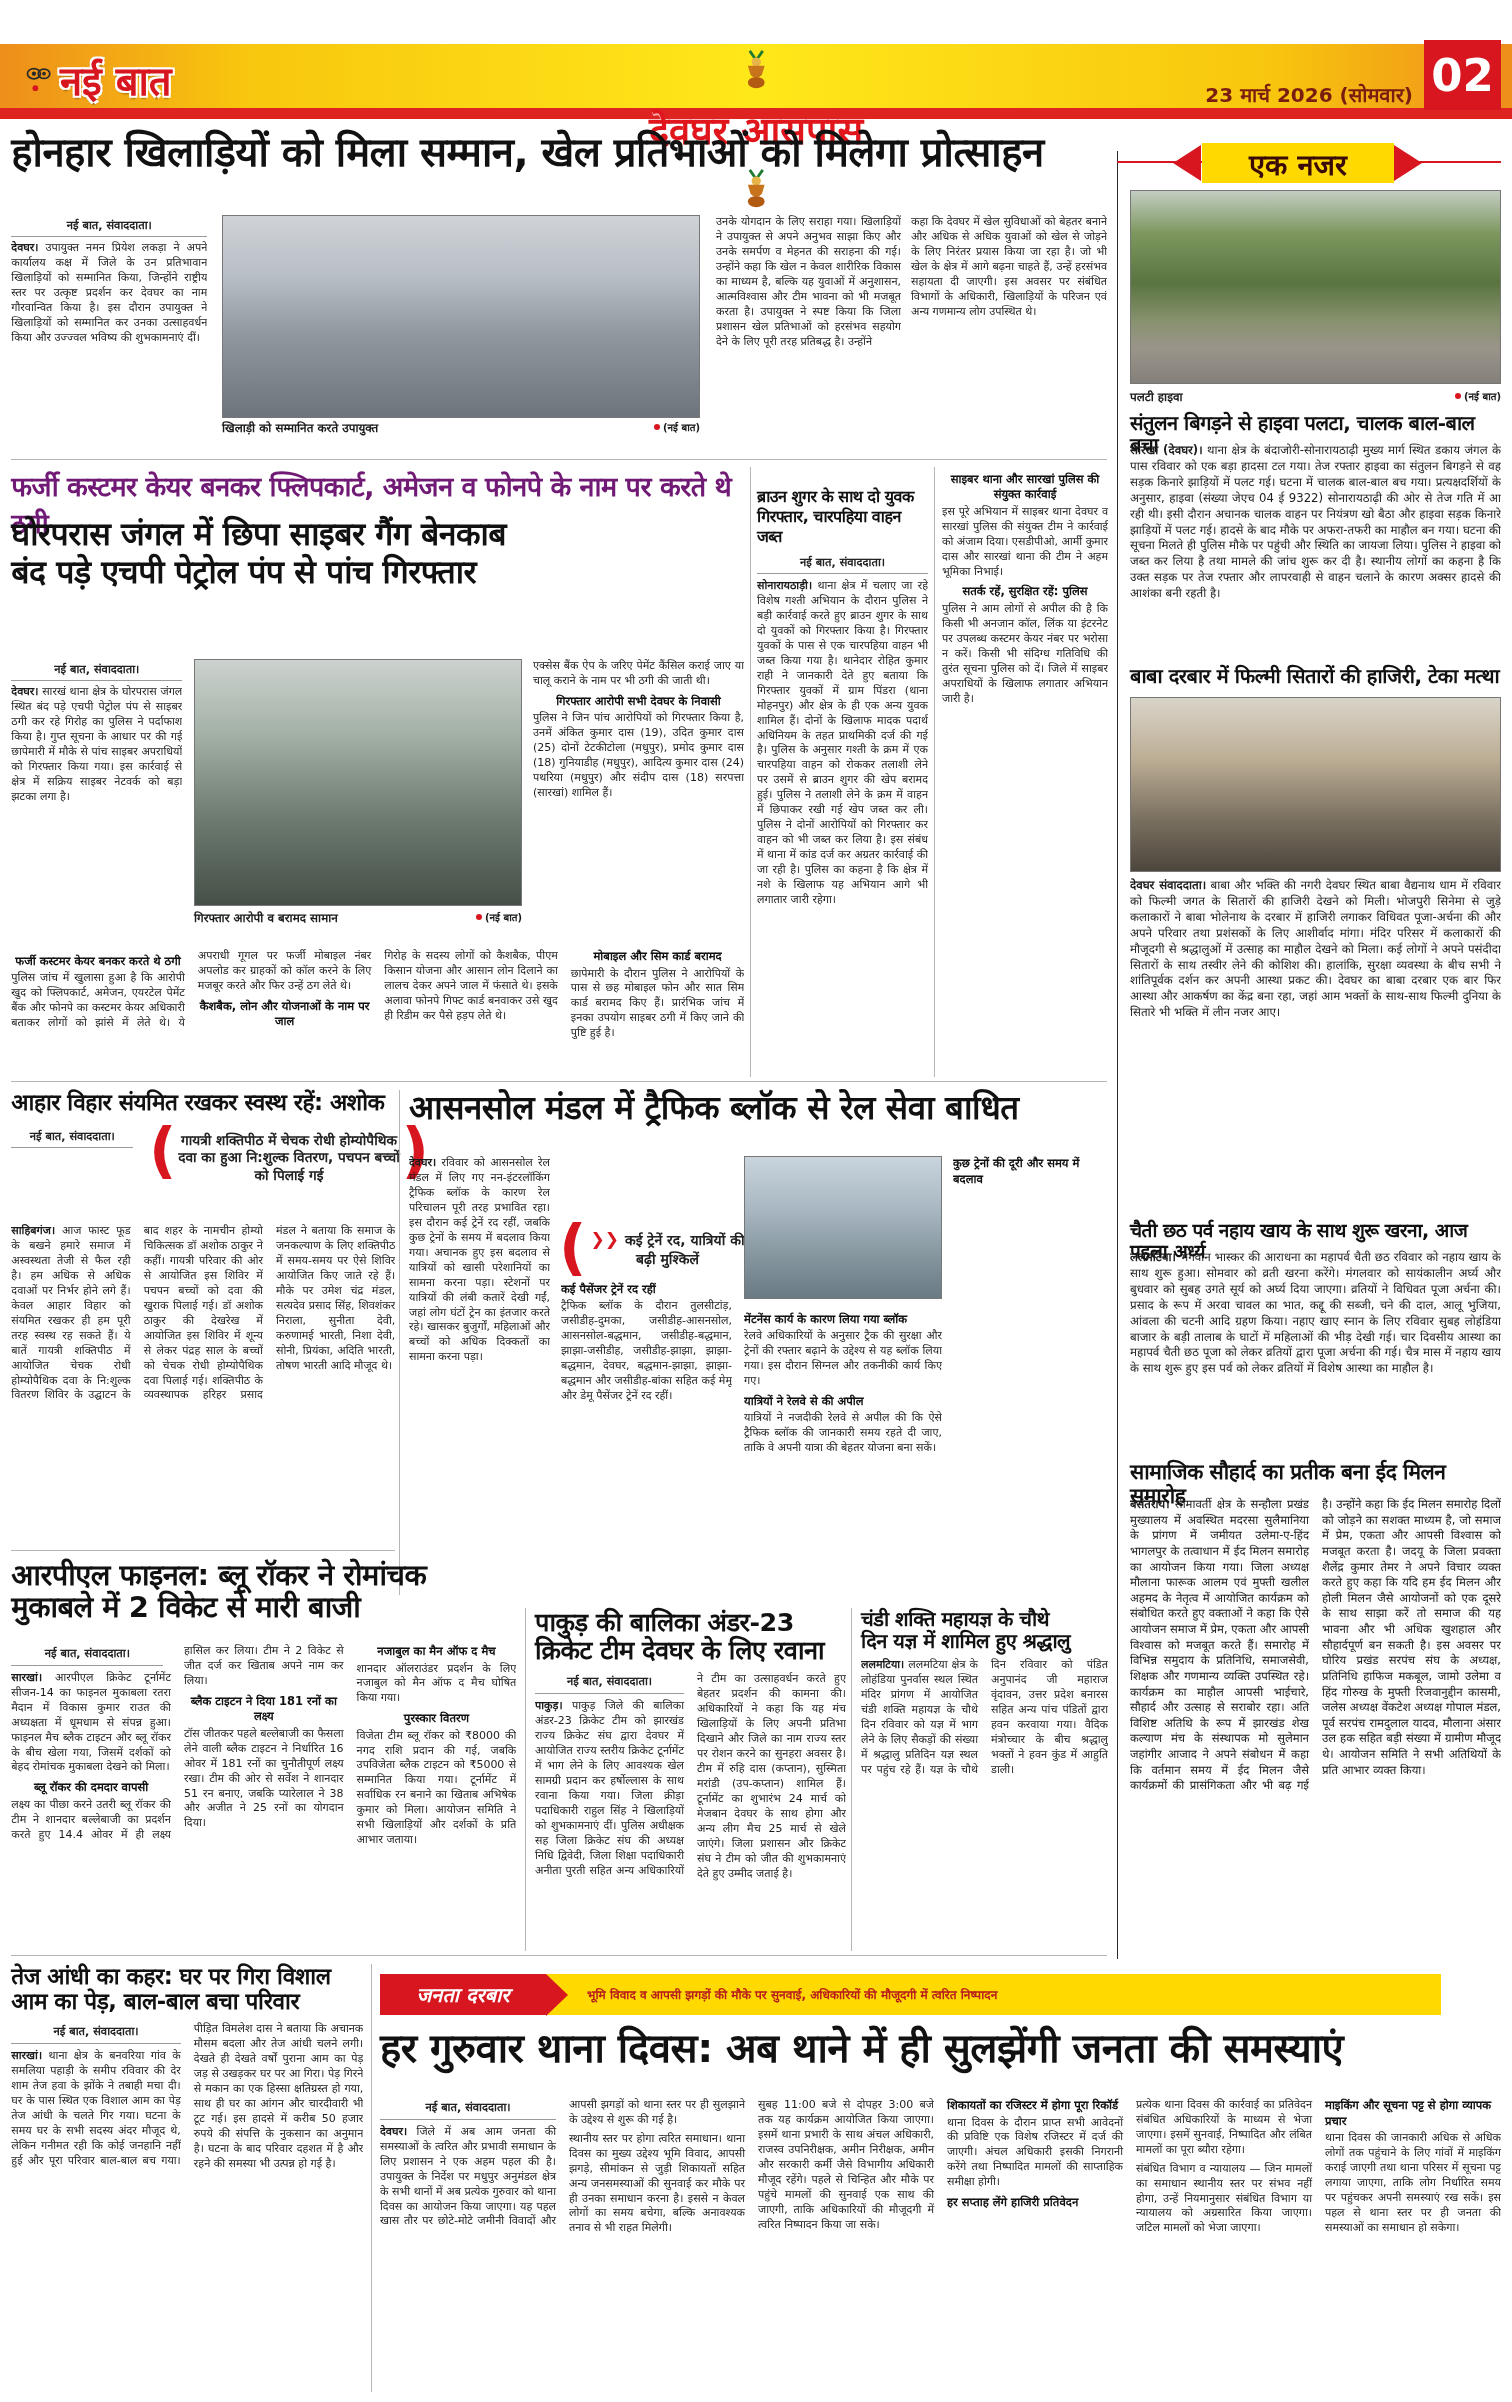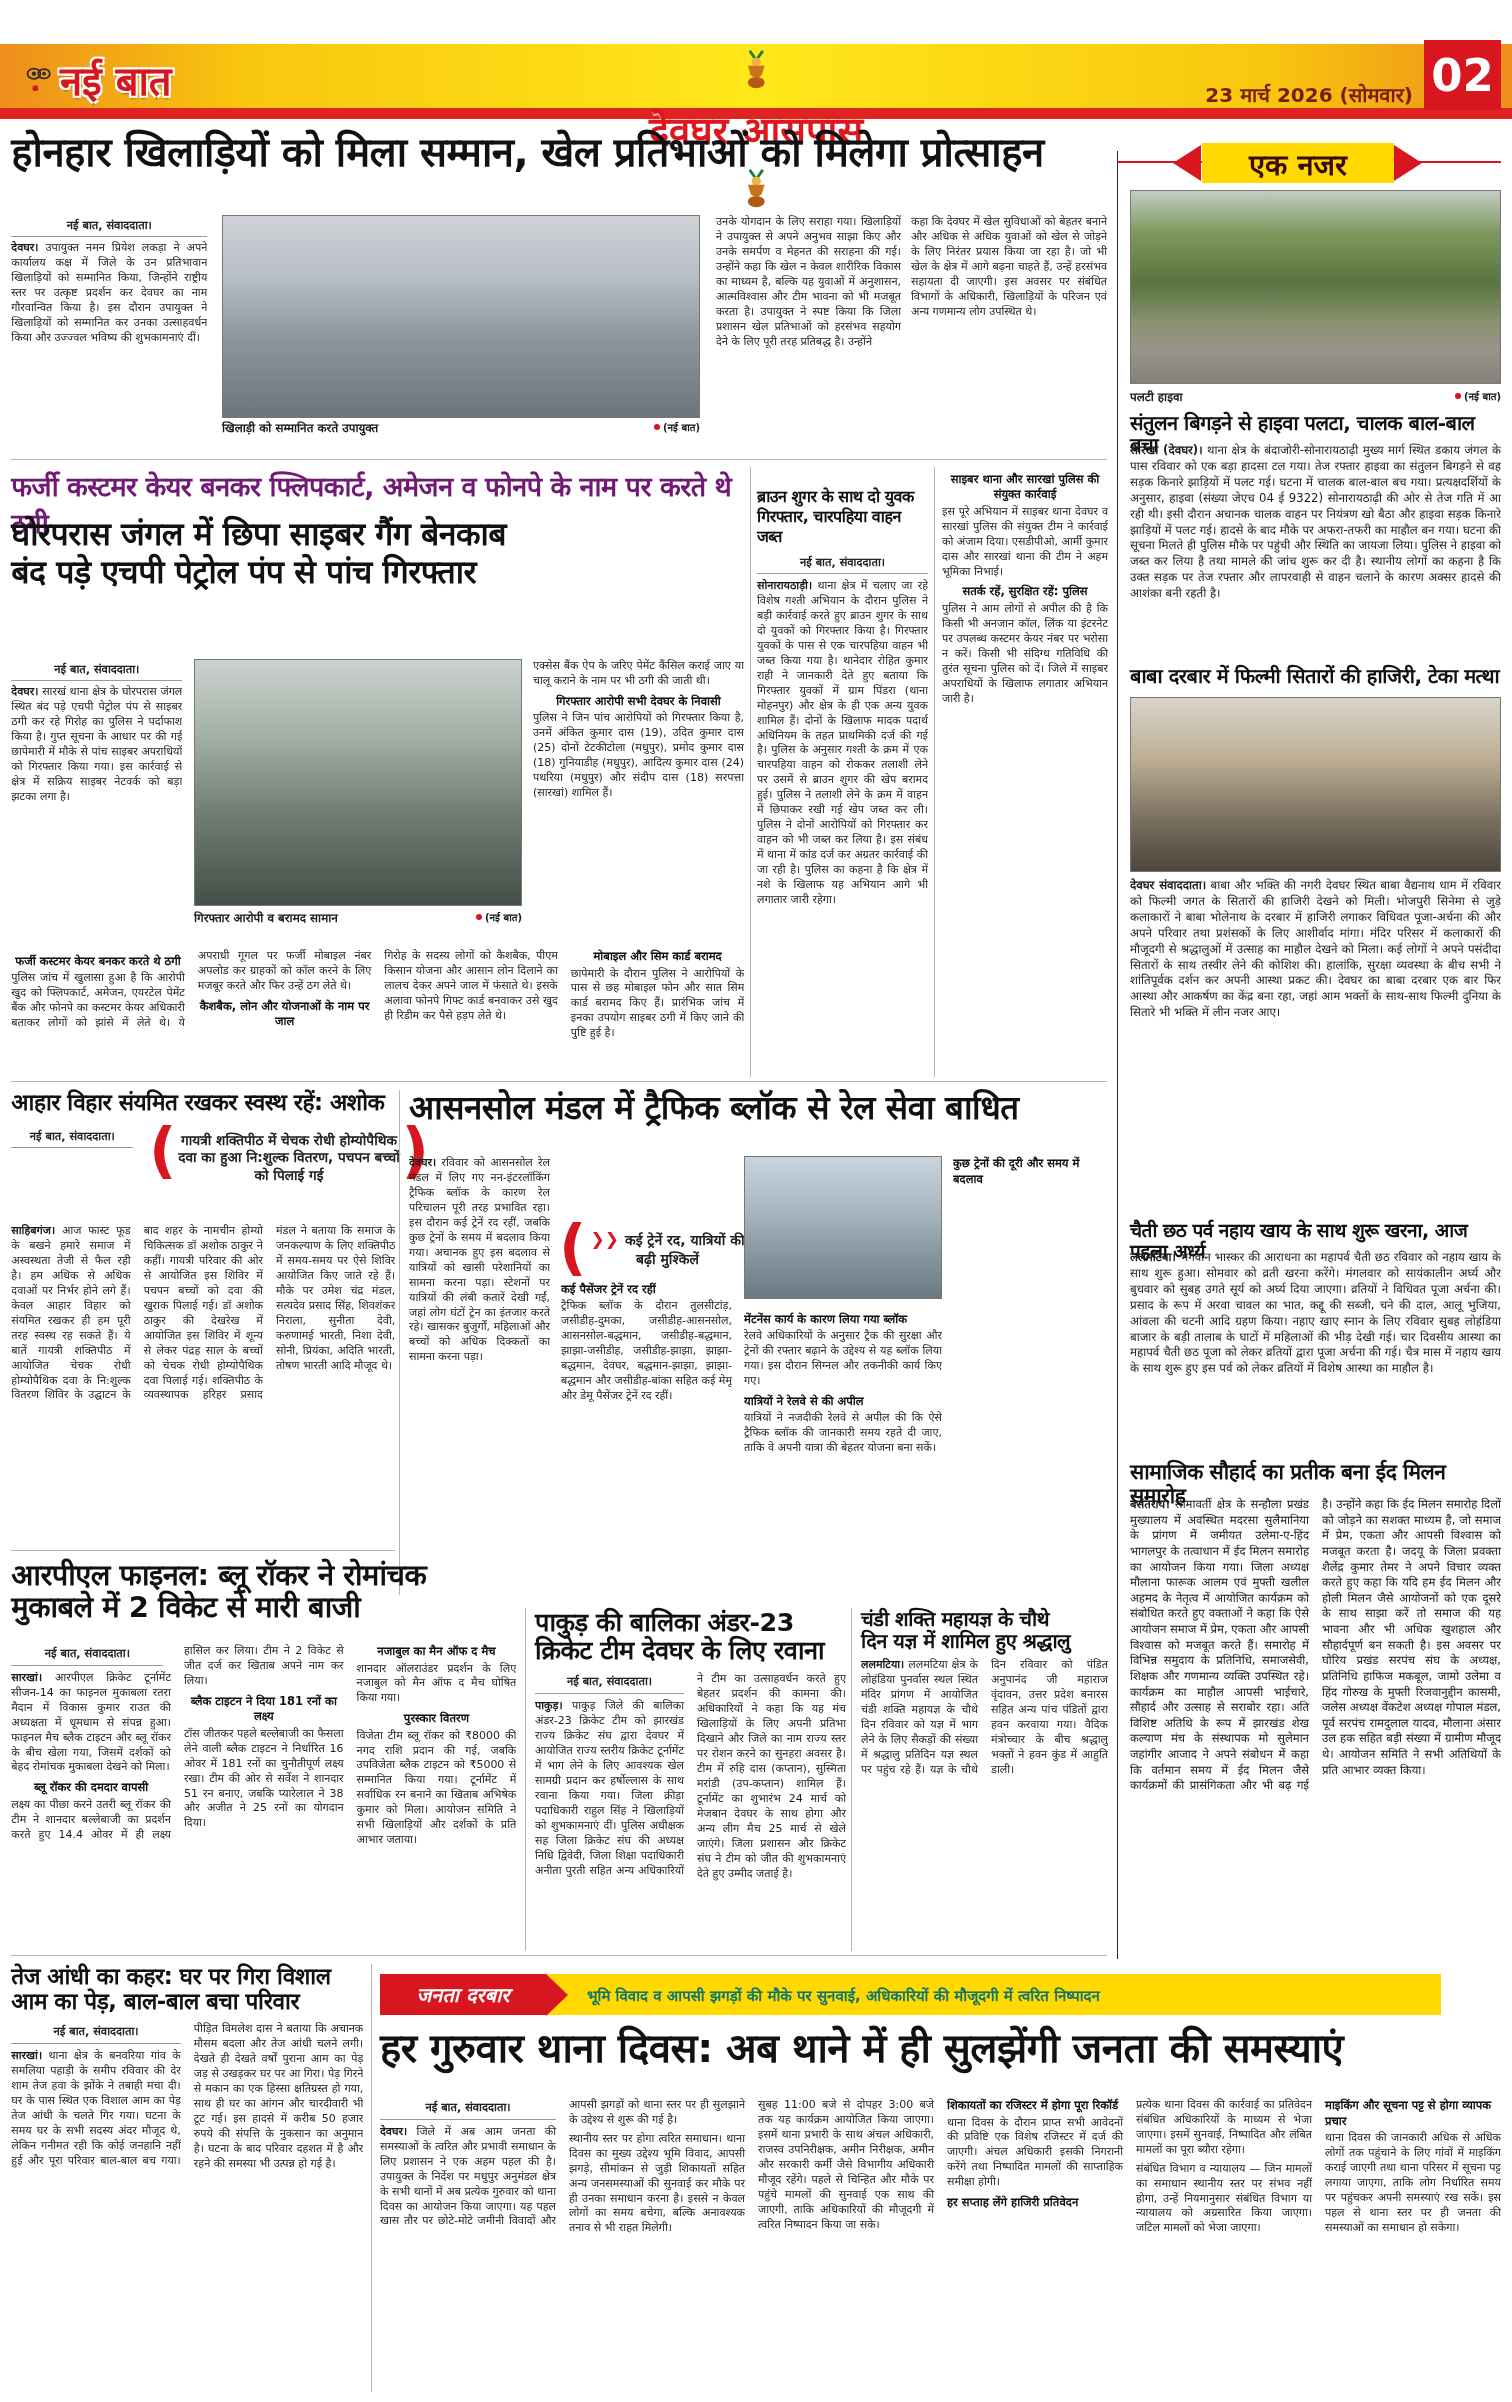--- a/index.html
+++ b/index.html
@@ -50,21 +50,21 @@
      display:flex;align-items:center;justify-content:center;font-size:29px;font-weight:900;color:#3a0b06;}
   .tri{position:absolute;top:1.9px;width:0;height:0;border-top:18px solid transparent;border-bottom:18px solid transparent;}
   .tri.l{left:43px;border-right:28px solid #d8161f;}
   .tri.r{right:79px;border-left:28px solid #d8161f;}
   
   .jd-tag{position:absolute;left:0;top:0;width:166px;height:41px;background:#d8161f;color:#fff;
     display:flex;align-items:center;justify-content:center;font-size:20px;font-weight:bold;font-style:italic;}
   .jd-tail{position:absolute;left:166px;top:0;width:0;height:0;border-top:21px solid transparent;
     border-bottom:21px solid transparent;border-left:22.6px solid #d8161f;}
   .jd-strip{position:absolute;left:166px;top:0;right:60px;height:41px;background:#ffd900;
-    display:flex;align-items:center;padding-left:41px;font-size:15px;font-weight:900;color:#0f766e;text-align:center;}
+    display:flex;align-items:center;padding-left:41px;font-size:12px;font-weight:900;color:#b91c1c;text-align:center;}
   .railrule{border-left:1.9px solid #2a2a2a;}
 </style>
 </head>
 <body>
 
 <div id="page">
 
   <div class="abs masthead"></div>
   <div class="abs redstrip"></div>
 

